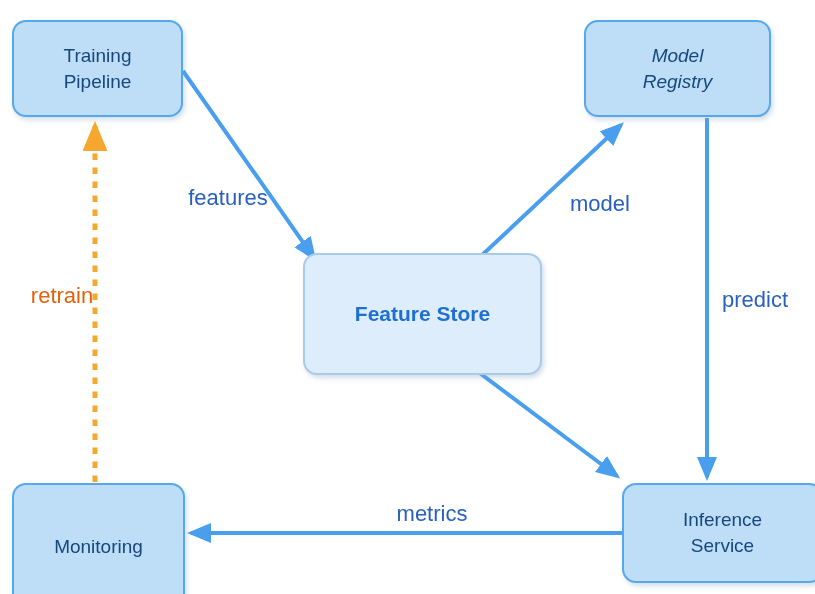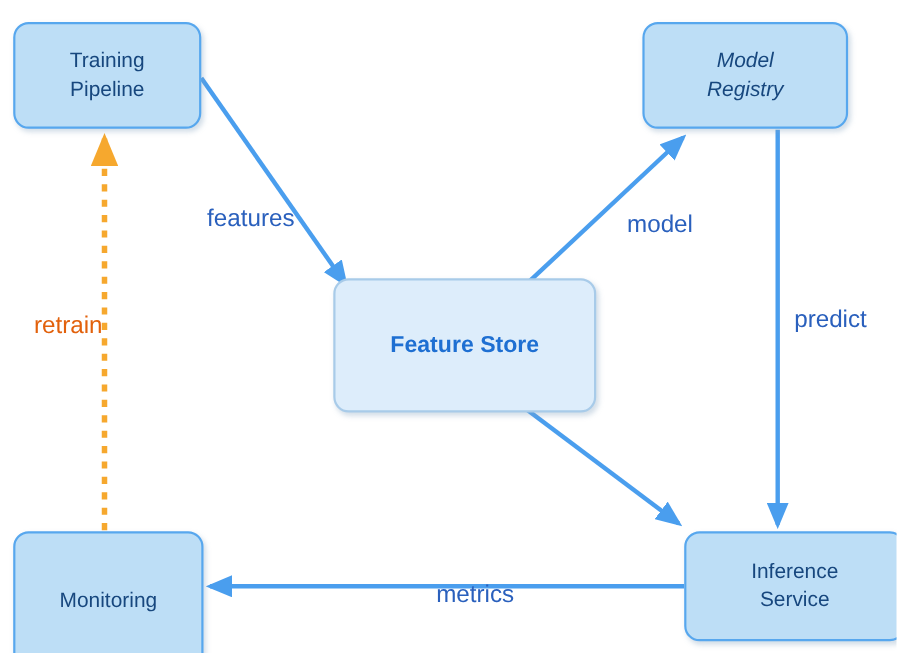--- a/index.html
+++ b/index.html
@@ -118,19 +118,19 @@
   </div>
 
   <div class="node" style="left:622px; top:483px; width:201px; height:100px;">
     <span class="node-label">Inference Service</span>
   </div>
 
   <div class="edge-label" style="left:228px; top:198px;">features</div>
 
   <div class="edge-label" style="left:600px; top:204px;">model</div>
 
-  <div class="edge-label" style="left:755px; top:290px;">predict</div>
+  <div class="edge-label" style="left:755px; top:300px;">predict</div>
 
-  <div class="edge-label" style="left:432px; top:540px;text-align:right;">metrics</div>
+  <div class="edge-label" style="left:432px; top:514px;text-align:right;">metrics</div>
 
   <div class="edge-label retrain" style="left:62px; top:296px;">retrain</div>
 
 </div>
 
 </body></html>

